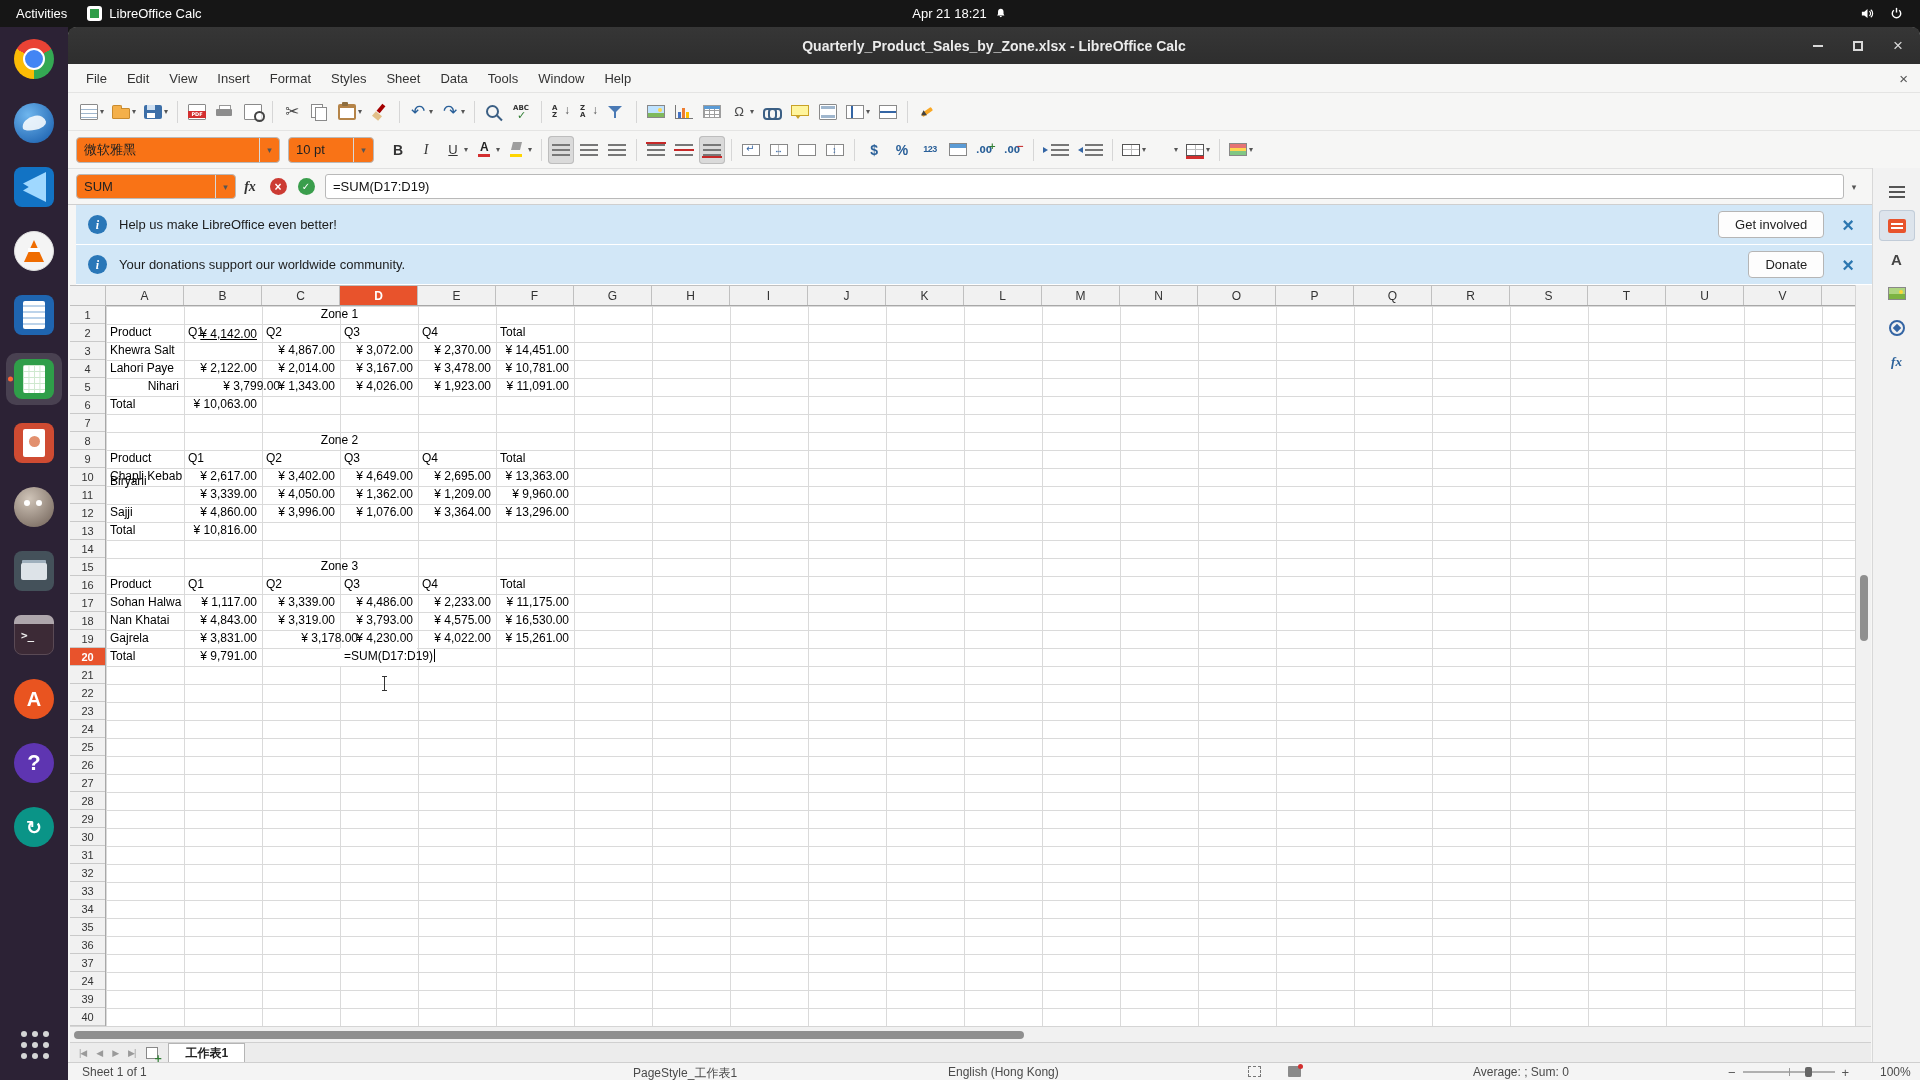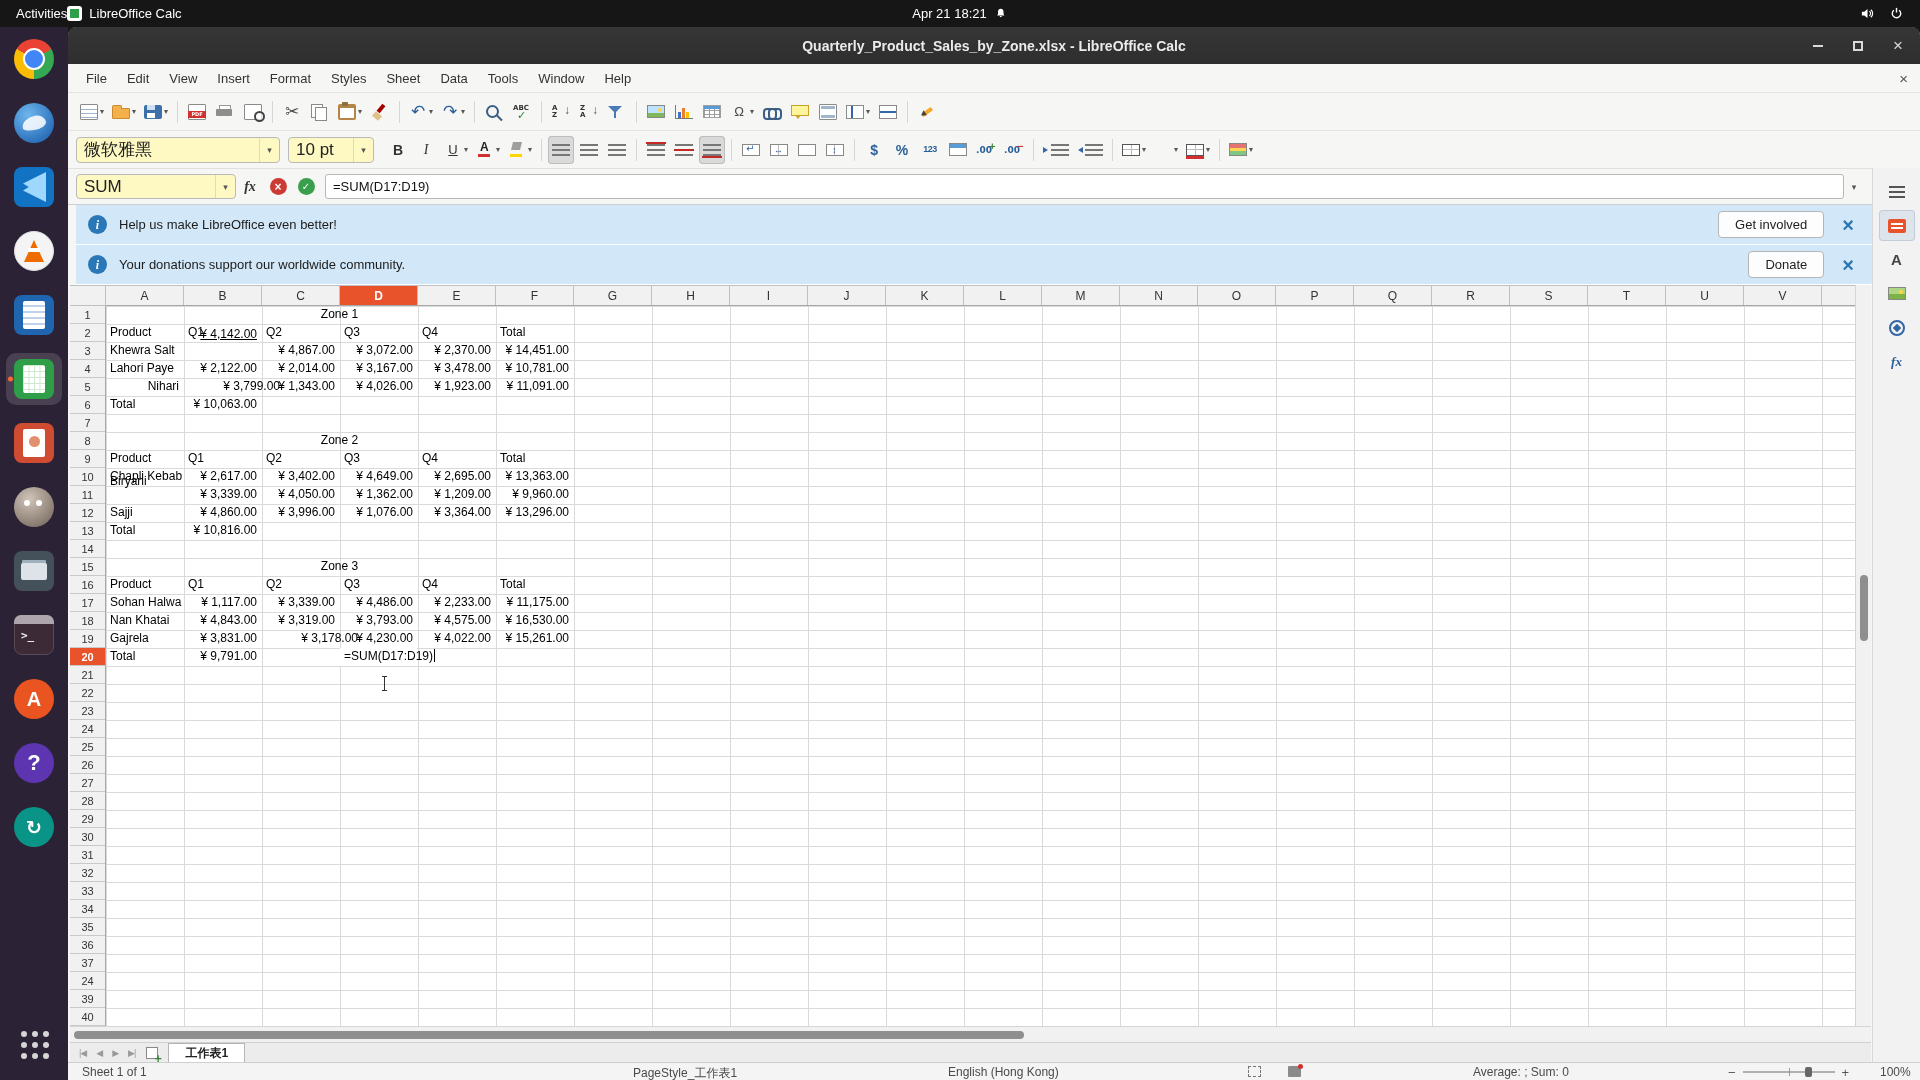--- a/index.html
+++ b/index.html
@@ -3,21 +3,21 @@
 <meta charset="utf-8">
 <style>
 :root{--accent:#e8532c;--banner:#d2e7f7}
 *{margin:0;padding:0;box-sizing:border-box}
 html,body{width:1920px;height:1080px;overflow:hidden}
 body{font-family:"Liberation Sans","DejaVu Sans",sans-serif;background:#1a1a1a;position:relative;font-size:13px}
 #screen{position:absolute;inset:0}
 
 
 .topbar{position:absolute;left:0;top:0;width:1920px;height:27px;background:#161616;color:#fff;display:flex;align-items:center;font-size:13px;z-index:20}
-.tb-left{display:flex;align-items:center;padding-left:16px}
+.tb-left{display:flex;align-items:center;gap:20px;padding-left:16px}
 .tb-item{display:flex;align-items:center;gap:7px}
 .mini-calc{width:15px;height:15px;background:#fff;border-radius:3px;position:relative;display:inline-block}
 .mini-calc::after{content:"";position:absolute;inset:3px;background:#2f9e49}
 .tb-center{position:absolute;left:50%;transform:translateX(-50%);display:flex;align-items:center;gap:8px;height:27px}
 .bell{width:13px;height:13px}
 .tb-right{margin-left:auto;display:flex;align-items:center;gap:14px;padding-right:16px}
 .ticon{width:15px;height:15px}
 
 
 .dock{position:absolute;left:0;top:27px;width:68px;height:1053px;background:#2c2235;display:flex;flex-direction:column;align-items:center;padding-top:6px;z-index:10}
@@ -170,21 +170,21 @@
 .i-ind-inc::before{content:"";position:absolute;left:-8px;top:3px;border:3px solid transparent;border-left:5px solid #3465a4}
 .i-ind-dec::before{content:"";position:absolute;left:-10px;top:3px;border:3px solid transparent;border-right:5px solid #3465a4}
 .i-borders,.i-bordercolor{width:14px;height:12px;border:1px solid #555;background:linear-gradient(#bbb,#bbb) 50% 0/1px 100% no-repeat,linear-gradient(#bbb,#bbb) 0 50%/100% 1px no-repeat,#fff;position:relative}
 .i-bordercolor::after{content:"";position:absolute;left:-1px;right:-1px;bottom:-4px;height:3px;background:#d32f2f}
 .i-borderstyle{width:14px;height:12px;display:flex;flex-direction:column;justify-content:space-between}
 .i-borderstyle::before{content:"";height:1px;background:#444}
 .i-borderstyle::after{content:"";height:3px;background:#444}
 .i-condfmt{width:15px;height:13px;border:1px solid #888;background:linear-gradient(to bottom,#e57373 0 33%,#ffd54f 33% 66%,#81c784 66%)}
 
 
-.combo{height:26px;background:#fef9c3;border:1px solid #b9b9b9;border-radius:4px;display:flex;align-items:center;font-size:17px;color:#222;position:relative}
+.combo{height:26px;background:#f97316;border:1px solid #b9b9b9;border-radius:4px;display:flex;align-items:center;font-size:13px;color:#222;position:relative}
 .combo .cval{flex:1;padding-left:7px;overflow:hidden;white-space:nowrap}
 .combo .cdd{width:20px;height:100%;display:flex;align-items:center;justify-content:center;border-left:1px solid #d8d8d8;color:#555;font-size:9px}
 .combo .cdd::before{content:"▾"}
 .combo-font{width:204px;margin-right:8px}
 .combo-size{width:86px;margin-right:10px}
 
 
 .formulabar{height:37px;width:1804px;background:#f6f6f5;display:flex;align-items:center;padding:0 8px;border-top:1px solid #e0e0e0;border-bottom:1px solid #cfcfcf}
 .namebox{width:160px;height:25px}
 .fb-btn{width:26px;height:26px;display:flex;align-items:center;justify-content:center;margin:0 1px}

